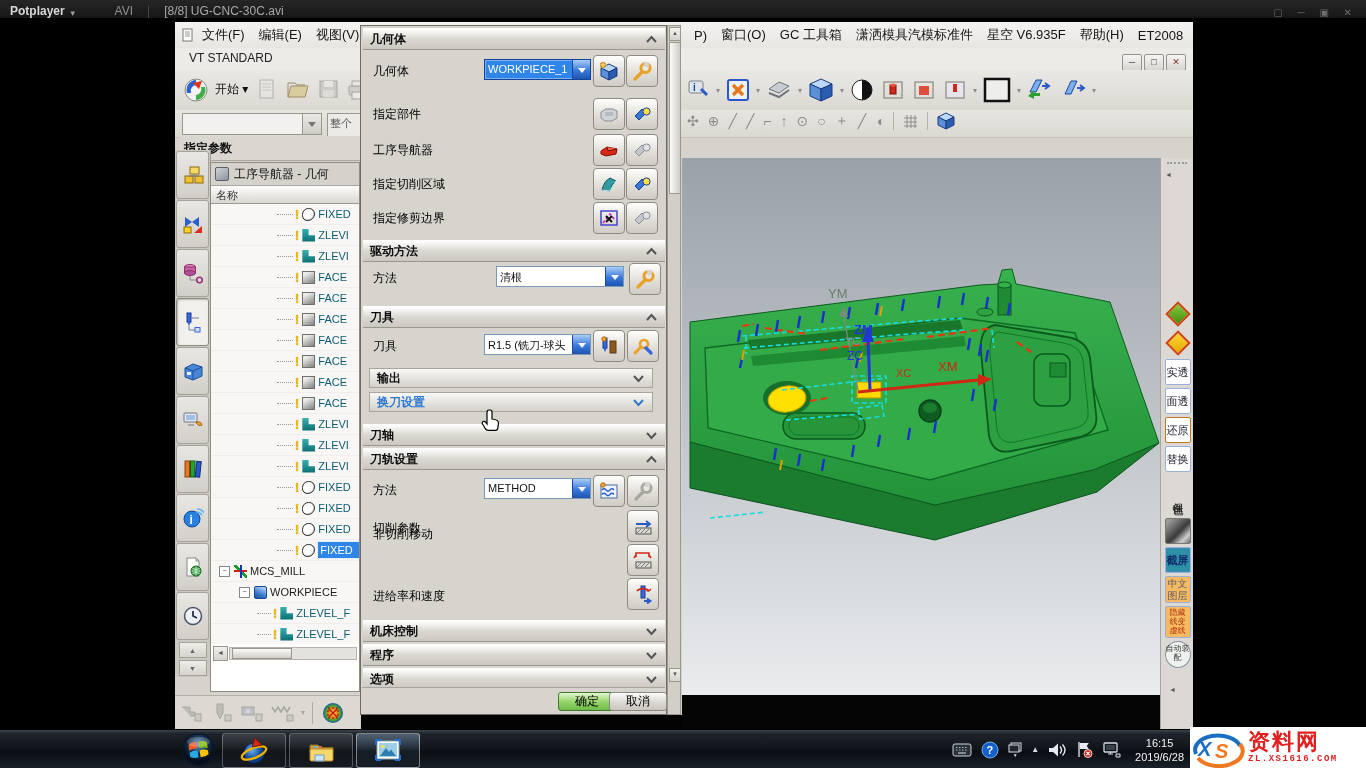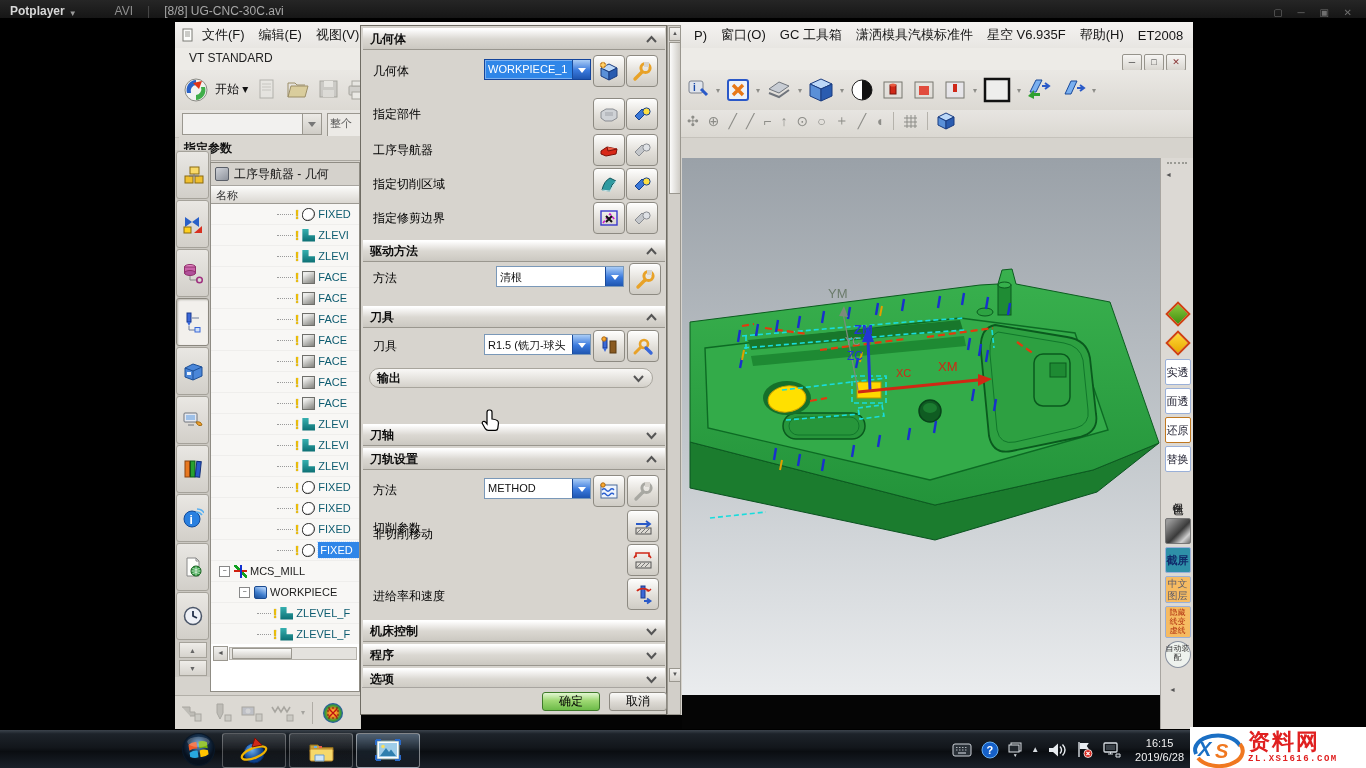--- a/index.html
+++ b/index.html
@@ -89,26 +89,26 @@
   .combo{position:absolute;height:21px;background:#fff;border:1px solid #7a98b8;display:flex;box-sizing:border-box;}
   .combo .ctext{flex:1;font-size:11px;padding:3px 3px 0;white-space:nowrap;overflow:hidden;color:#111;}
   .combo .carrow{width:17px;background:linear-gradient(#a9ccf6,#3a79dc 55%,#1e55b0);border-left:1px solid #1a4a9a;display:flex;align-items:center;justify-content:center;flex:0 0 auto;}
   .combo .carrow::after{content:"";border:4px solid transparent;border-top:5px solid #fff;margin-top:5px;}
   .combo.selblue{background:#2f86e8;border:1px solid #14449a;box-shadow:0 0 0 1px #7ab0f0 inset;}
   .combo.selblue .ctext{color:#fff;font-weight:normal;}
   .ibtn{position:absolute;width:30px;height:30px;border:1px solid #8d8a82;border-radius:4px;
     background:linear-gradient(#fefefd,#e2dfd9 55%,#cfccc5);box-shadow:inset 0 1px #fff;
     display:flex;align-items:center;justify-content:center;}
   .subbar{position:absolute;left:8px;width:284px;height:20px;background:linear-gradient(#f9f8f6,#d4d1ca);
-    border:1px solid #a8a59d;border-radius:10px;display:flex;align-items:center;padding:0 7px;font-size:12px;font-weight:bold;color:#111;box-sizing:border-box;}
+    border:1px solid #a8a59d;border-radius:0;display:flex;align-items:center;padding:0 7px;font-size:12px;font-weight:bold;color:#111;box-sizing:border-box;}
   .subbar.blue{color:#2f78d2;}
   .dlg-foot{position:absolute;left:1px;bottom:1px;width:303px;height:25px;background:#d7d4ce;border-top:1px solid #a8a5a0;}
   .pushbtn{position:absolute;top:4px;height:19px;width:58px;border-radius:3px;font-size:12px;color:#000;
     display:flex;align-items:center;justify-content:center;box-sizing:border-box;}
-  .okbtn{left:180px;border:1px solid #3f7a2a;background:linear-gradient(#e4f7d4,#9ed873 45%,#6dbb49);}
+  .okbtn{left:196px;border:1px solid #3f7a2a;background:linear-gradient(#e4f7d4,#9ed873 45%,#6dbb49);}
   .cancelbtn{left:247px;border:1px solid #8d8a82;background:linear-gradient(#fbfbfa,#dcd9d3 55%,#c9c6bf);}
   .dscroll{left:492px;top:3px;width:14px;height:690px;background:#d2cfc9;border:1px solid #9a978f;box-sizing:border-box;z-index:41;}
   .dscroll .arr{position:absolute;left:1px;width:10px;height:12px;background:linear-gradient(#f4f3f1,#d6d3cd);border:1px solid #9a978f;font-size:6px;color:#555;text-align:center;line-height:11px;}
   .dscroll .thumbv{position:absolute;left:1px;top:16px;width:10px;height:150px;background:linear-gradient(90deg,#fbfbfa,#cfccc6);border:1px solid #9a978f;}
   
   .gtitle{left:507px;top:115px;width:511px;height:21px;background:linear-gradient(#f2f1ef,#d7d4ce);border:1px solid #9a978f;box-sizing:border-box;
     display:flex;align-items:center;font-size:12px;font-weight:bold;color:#141414;padding:0 6px;}
   .gtitle .gbtn{margin-left:auto;width:19px;height:15px;border:1px solid #96938b;background:linear-gradient(#f6f5f3,#d9d6d0);
     display:flex;align-items:center;justify-content:center;font-size:9px;color:#333;border-radius:2px;}
   #viewport{left:507px;top:136px;width:478px;height:537px;}
@@ -902,20 +902,28 @@
           </svg>
     </div>
     <div class="subbar" style="top:342px">
       <span>输出</span>
       <span class="chev">
             <svg width="13" height="9">
               <path d="M2 2 L6.5 7 L11 2" fill="none" stroke="#555" stroke-width="2"></path>
             </svg>
           </span>
     </div>
+    <div class="subbar blue" style="top:366px">
+      <span>换刀设置</span>
+      <span class="chev">
+            <svg width="13" height="9">
+              <path d="M2 2 L6.5 7 L11 2" fill="none" stroke="#2f78d2" stroke-width="2"></path>
+            </svg>
+          </span>
+    </div>
 
     <div class="hdr" style="top:398px">
       <span>刀轴</span>
       <span class="chev">
             <svg width="13" height="9">
               <path d="M2 2 L6.5 7 L11 2" fill="none" stroke="#555" stroke-width="2"></path>
             </svg>
           </span>
     </div>
 

